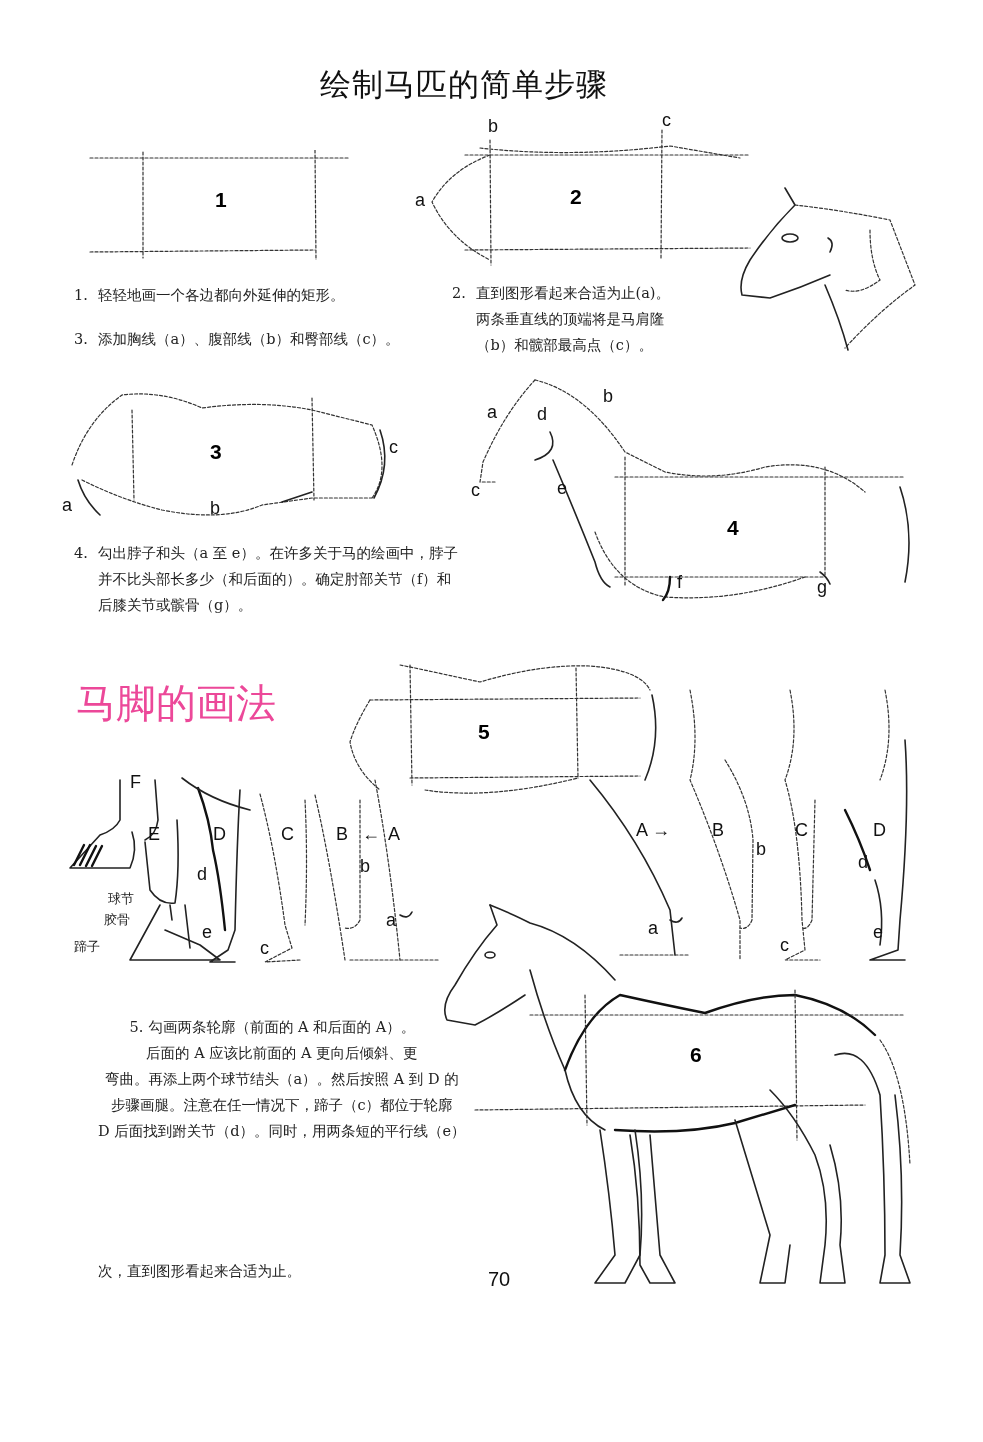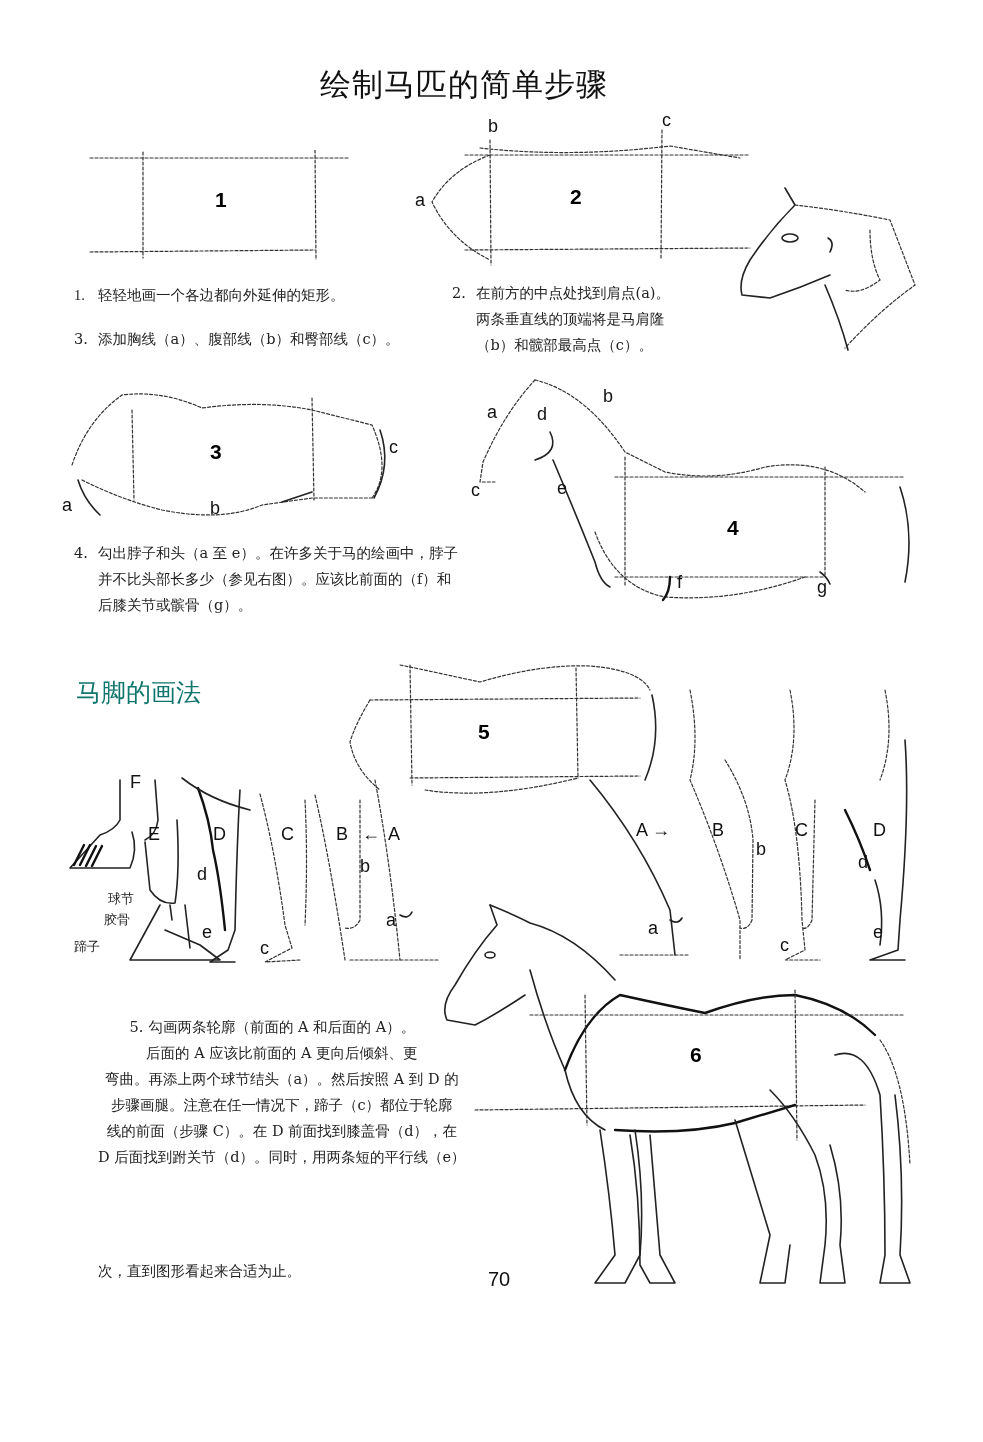--- a/index.html
+++ b/index.html
@@ -1,19 +1,19 @@
 <!DOCTYPE html>
 <html><head>
 <meta charset="utf-8">
 <style>
   html,body{margin:0;padding:0;background:#fff;}
   body{width:983px;height:1442px;position:relative;overflow:hidden;font-family:"DejaVu Serif","Liberation Serif",serif;color:#111;}
   .abs{position:absolute;}
   .title{font-family:"DejaVu Sans","Liberation Sans",sans-serif;font-size:31px;letter-spacing:1px;color:#111;}
-  .h2{font-family:"DejaVu Sans","Liberation Sans",sans-serif;font-size:25px;color:#0f766e;}
+  .h2{font-family:"DejaVu Sans","Liberation Sans",sans-serif;font-size:40px;color:#ec4899;}
   .para{font-size:14.5px;line-height:26px;color:#222;}
   .para .num{display:inline-block;width:24px;}
   .para .line{display:block;white-space:nowrap;}
   .para .indent{padding-left:24px;}
   .lbl{font-family:"Liberation Sans","DejaVu Sans",sans-serif;font-size:18px;color:#111;}
   .stepnum{font-family:"Liberation Sans","DejaVu Sans",sans-serif;font-weight:bold;font-size:21px;color:#000;}
   .small-cn{font-size:13px;color:#222;}
   svg{position:absolute;left:0;top:0;}
   .sk{fill:none;stroke:#333;stroke-width:1.2;stroke-dasharray:3 2;stroke-linecap:round;}
   .sk2{fill:none;stroke:#222;stroke-width:1.6;stroke-linecap:round;stroke-linejoin:round;}
@@ -54,29 +54,29 @@
   <svg width="200" height="180">
     <path class="sk2" d="M55 8 L65 25 Q40 50 20 80 Q8 100 12 115 L40 118 Q70 108 100 95"></path>
     <path class="sk" d="M65 25 Q110 30 160 40 L185 105 Q150 130 115 168"></path>
     <path class="sk2" d="M95 105 Q110 140 118 170"></path>
     <ellipse cx="60" cy="58" rx="8" ry="4" class="sk2"></ellipse>
     <path class="sk2" d="M98 58 Q105 62 100 72"></path>
     <path class="sk" d="M140 50 Q140 80 150 100 Q130 115 115 110"></path>
   </svg>
 </div>
 
-<div class="abs para" style="left:74px;top:282px;font-family:Liberation Serif, serif;">
+<div class="abs para" style="left:74px;top:282px;">
   <span class="num">1.</span><span>轻轻地画一个各边都向外延伸的矩形。</span>
 </div>
 <div class="abs para" style="left:74px;top:326px;">
   <span class="num">3.</span><span>添加胸线（a）、腹部线（b）和臀部线（c）。</span>
 </div>
 
 <div class="abs para" style="left:452px;top:280px;">
-  <span class="line"><span class="num">2.</span><span>在前方的中点处找到肩点(a)。</span></span>
+  <span class="line"><span class="num">2.</span><span>直到图形看起来合适为止(a)。</span></span>
   <span class="line indent">两条垂直线的顶端将是马肩隆</span>
   <span class="line indent">（b）和髋部最高点（c）。</span>
 </div>
 
 <div class="abs" style="left:62px;top:380px;width:360px;height:150px;">
   <svg width="360" height="150">
     <path class="sk" d="M10 85 Q25 40 60 15 Q100 10 140 28 Q200 20 250 30 L310 45 Q330 90 310 118"></path>
     <path class="sk" d="M70 30 L72 120"></path>
     <path class="sk" d="M250 18 L252 120"></path>
     <path class="sk" d="M20 100 Q60 120 100 130 Q160 142 200 125 L250 118 L310 118"></path>
@@ -110,21 +110,21 @@
   <div class="abs lbl" style="left:6px;top:108px;">c</div>
   <div class="abs lbl" style="left:72px;top:32px;">d</div>
   <div class="abs lbl" style="left:92px;top:106px;">e</div>
   <div class="abs lbl" style="left:212px;top:200px;">f</div>
   <div class="abs lbl" style="left:352px;top:205px;">g</div>
   <div class="abs stepnum" style="left:262px;top:144px;">4</div>
 </div>
 
 <div class="abs para" style="left:74px;top:540px;">
   <span class="line"><span class="num">4.</span><span>勾出脖子和头（a 至 e）。在许多关于马的绘画中，脖子</span></span>
-  <span class="line indent">并不比头部长多少（参见右图）。应该比前面的（f）和</span>
+  <span class="line indent">并不比头部长多少（和后面的）。确定肘部关节（f）和</span>
   <span class="line indent">后膝关节或髌骨（g）。</span>
 </div>
 
 <div class="abs h2" style="left:76px;top:676px;">马脚的画法</div>
 
 <div class="abs" style="left:340px;top:660px;width:340px;height:150px;">
   <svg width="340" height="150">
     <path class="sk" d="M60 5 L75 8 L140 22 Q200 4 250 6 Q300 10 310 30"></path>
     <path class="sk" d="M30 40 L300 38"></path>
     <path class="sk" d="M70 5 L72 125"></path>
@@ -231,21 +231,20 @@
     <path class="sk" d="M445 145 Q470 180 475 270"></path>
   </svg>
   <div class="abs stepnum" style="left:255px;top:148px;">6</div>
 </div>
 
 <div class="abs para" style="left:74px;top:1014px;text-align:center;">
   <span class="line"><span class="num">5.</span><span>勾画两条轮廓（前面的 A 和后面的 A）。</span></span>
   <span class="line indent">后面的 A 应该比前面的 A 更向后倾斜、更</span>
   <span class="line indent">弯曲。再添上两个球节结头（a）。然后按照 A 到 D 的</span>
   <span class="line indent">步骤画腿。注意在任一情况下，蹄子（c）都位于轮廓</span>
-  <span class="line indent">线的前面（步骤 C）。在 D 前面找到膝盖骨（d），在</span>
   <span class="line indent">D 后面找到跗关节（d）。同时，用两条短的平行线（e）</span>
 </div>
 
 <div class="abs para" style="left:74px;top:1258px;">
   <span class="line indent">次，直到图形看起来合适为止。</span>
 </div>
 
 <div class="abs pagenum" style="left:488px;top:1268px;">70</div>
 
 </body></html>

